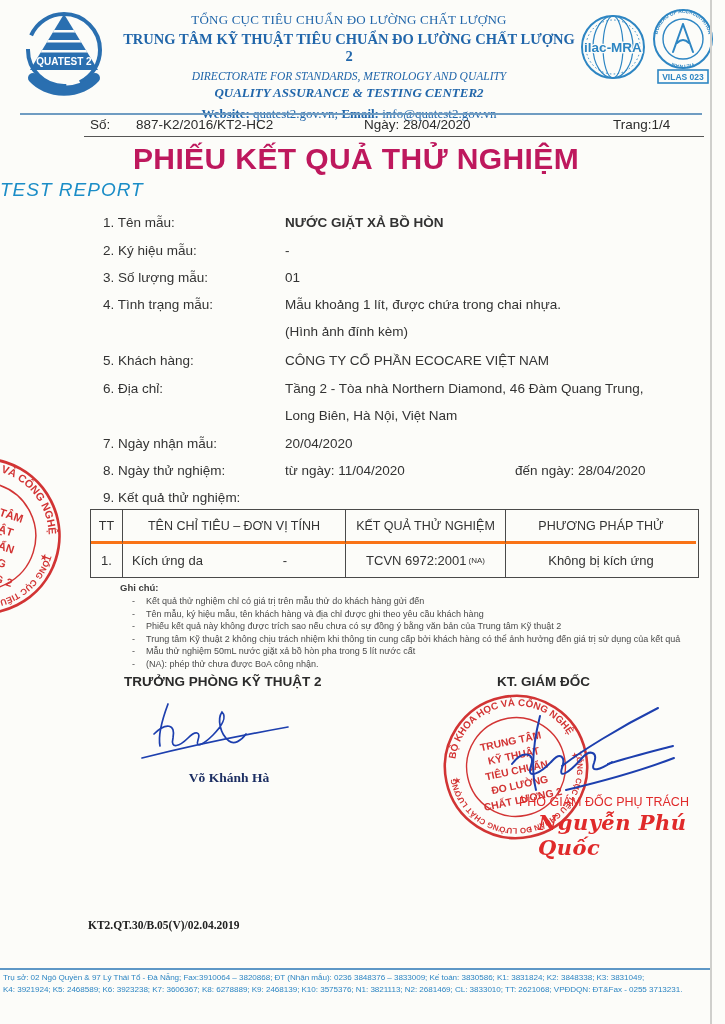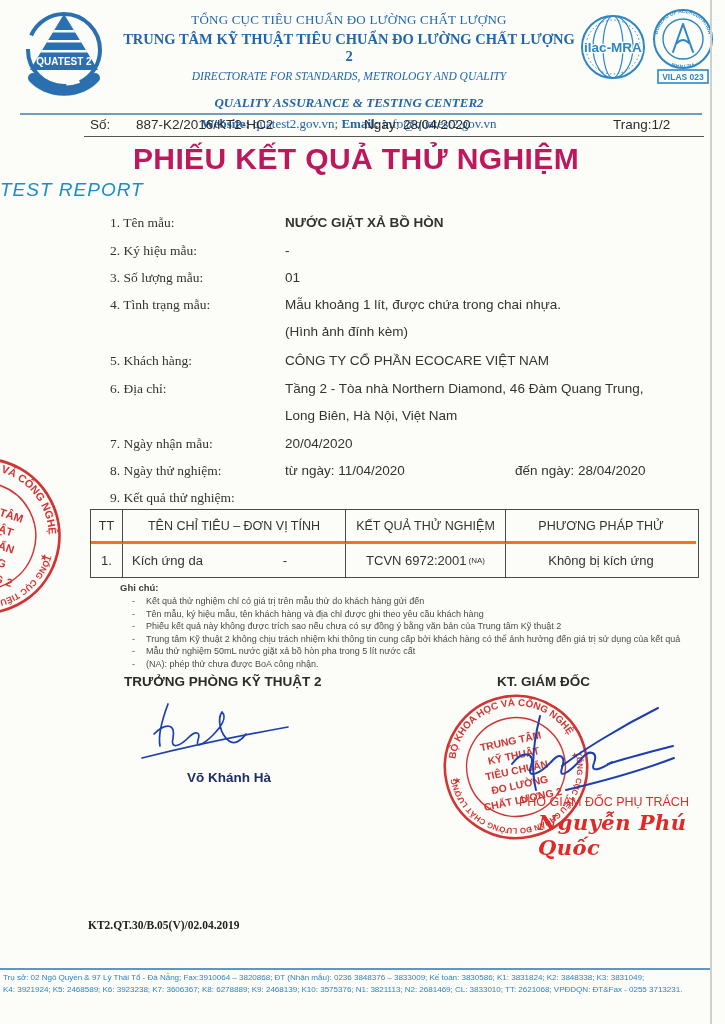--- a/index.html
+++ b/index.html
@@ -6,21 +6,21 @@
   .page{position:relative;width:725px;height:1024px;background:#fcfcf9;overflow:hidden;
         font-family:"Liberation Sans",sans-serif;color:#333;}
   .scan-edge{position:absolute;top:0;left:710px;width:2px;height:100%;background:#cfcfcc;}
 
   
   .logo-quatest{position:absolute;left:16px;top:6px;}
   .org-block{position:absolute;left:118px;top:12px;width:462px;text-align:center;color:#2166aa;}
   .org1{font-family:"Liberation Serif",serif;font-size:13px;letter-spacing:.2px;}
   .org2{font-family:"Liberation Serif",serif;font-size:14.5px;font-weight:bold;margin-top:3px;}
   .org3{font-family:"Liberation Serif",serif;font-size:11.5px;font-style:italic;margin-top:5px;text-align:center;}
-  .org4{font-family:"Liberation Serif",serif;font-size:13px;font-weight:bold;font-style:italic;margin-top:13px;}
+  .org4{font-family:"Liberation Serif",serif;font-size:13px;font-weight:bold;font-style:italic;margin-top:3px;}
   .org5{font-family:"Liberation Serif",serif;font-size:13px;margin-top:5px;}
   .org5 b{font-weight:bold;}
   .logo-ilac{position:absolute;left:578px;top:12px;}
   .logo-vilas{position:absolute;left:650px;top:6px;}
 
   
   .rule-top{position:absolute;left:20px;top:113px;width:682px;height:2px;background:#6f9cc2;}
   .rule-bot{position:absolute;left:84px;top:136px;width:620px;height:1px;background:#555;}
   .meta{position:absolute;top:117px;left:0;width:725px;font-size:13.5px;color:#2b2b2b;}
   .meta .so-label{position:absolute;left:90px;}
@@ -30,21 +30,21 @@
 
   
   .title-vi{position:absolute;top:142px;left:0;width:712px;text-align:center;
             font-size:30px;font-weight:bold;color:#be185d;letter-spacing:.4px;}
   .title-en{position:absolute;top:179px;left:0;width:712px;text-align:left;
             font-size:19px;font-style:italic;color:#1b8dc7;letter-spacing:1px;}
 
   
   .fields{position:absolute;left:103px;top:215px;width:600px;font-size:13.5px;color:#333;}
   .frow{position:absolute;left:0;width:600px;height:22px;}
-  .flabel{position:absolute;left:7px;font-family:Liberation Serif, serif;}
+  .flabel{position:absolute;left:0;}
   .fvalue{position:absolute;left:182px;white-space:nowrap;}
   .fvalue2{position:absolute;left:412px;white-space:nowrap;}
   .bold{font-weight:bold;}
 
   
   .rtable{position:absolute;left:90px;top:509px;width:607px;border:1.5px solid #4a4a4a;font-size:12.5px;}
   .trow{display:grid;grid-template-columns:32px 223px 160px 190px;}
   .cell{border-right:1px solid #4a4a4a;display:flex;align-items:center;justify-content:center;text-align:center;}
   .cell:last-child{border-right:none;}
   .thead .cell{height:31px;border-bottom:3px solid #f97316;}
@@ -57,21 +57,21 @@
   .notes{position:absolute;left:88px;top:582px;width:620px;color:#4a4a4a;margin-left:32px;}
   .notes-heading{font-size:9.5px;font-weight:bold;margin-bottom:2px;color:#3c3c3c;}
   .note-line{font-size:9px;line-height:12.6px;white-space:nowrap;}
   .note-line .dash{display:inline-block;width:14px;padding-left:12px;}
 
   
   .sig-title-left{position:absolute;left:124px;top:674px;font-size:13.5px;font-weight:bold;color:#2b2b2b;}
   .sig-title-right{position:absolute;left:497px;top:674px;font-size:13.5px;font-weight:bold;color:#2b2b2b;}
   .sig-left-svg{position:absolute;left:138px;top:694px;}
   .sig-name-left{position:absolute;left:124px;top:770px;width:210px;text-align:center;
-                 font-family:Liberation Sans, sans-serif;font-size:13.5px;font-weight:bold;color:#1d2f63;}
+                 font-family:Liberation Serif, serif;font-size:13.5px;font-weight:bold;color:#1d2f63;}
   .stamp-main{position:absolute;left:437px;top:688px;}
   .stamp-left{position:absolute;left:-104px;top:450px;}
   .sig-right-svg{position:absolute;left:468px;top:698px;}
   .sig-role-right{position:absolute;left:519px;top:795px;font-size:12.5px;font-weight:normal;color:#e02a2a;}
   .sig-name-right{position:absolute;left:538px;top:810px;font-family:"DejaVu Serif",serif;
                   font-size:21px;font-weight:bold;font-style:italic;color:#e02a2a;letter-spacing:.5px;}
 
   
   .doc-code{position:absolute;left:88px;top:919px;font-family:"Liberation Serif",serif;
             font-size:11.5px;font-weight:bold;color:#222;}
@@ -135,21 +135,21 @@
     <rect x="8" y="64" width="50" height="13" fill="none" stroke="#2e86c3" stroke-width="1.6"></rect>
     <text x="33" y="74" text-anchor="middle" font-size="8.5" font-weight="bold" fill="#2e86c3" font-family="Liberation Sans, sans-serif">VILAS 023</text>
   </svg>
 
   <div class="rule-top"></div>
   <div class="rule-bot"></div>
   <div class="meta">
     <span class="so-label">Số:</span>
     <span class="so-value">887-K2/2016/KT2-HC2</span>
     <span class="date">Ngày: 28/04/2020</span>
-    <span class="page-num">Trang:1/2</span>
+    <span class="page-num">Trang:1/4</span>
   </div>
 
   <div class="title-vi">PHIẾU KẾT QUẢ THỬ NGHIỆM</div>
   <div class="title-en">TEST REPORT</div>
 
   <div class="fields">
     <div class="frow" style="top:0">
       <span class="flabel">1. Tên mẫu:</span>
       <span class="fvalue bold">NƯỚC GIẶT XẢ BỒ HÒN</span>
     </div>

